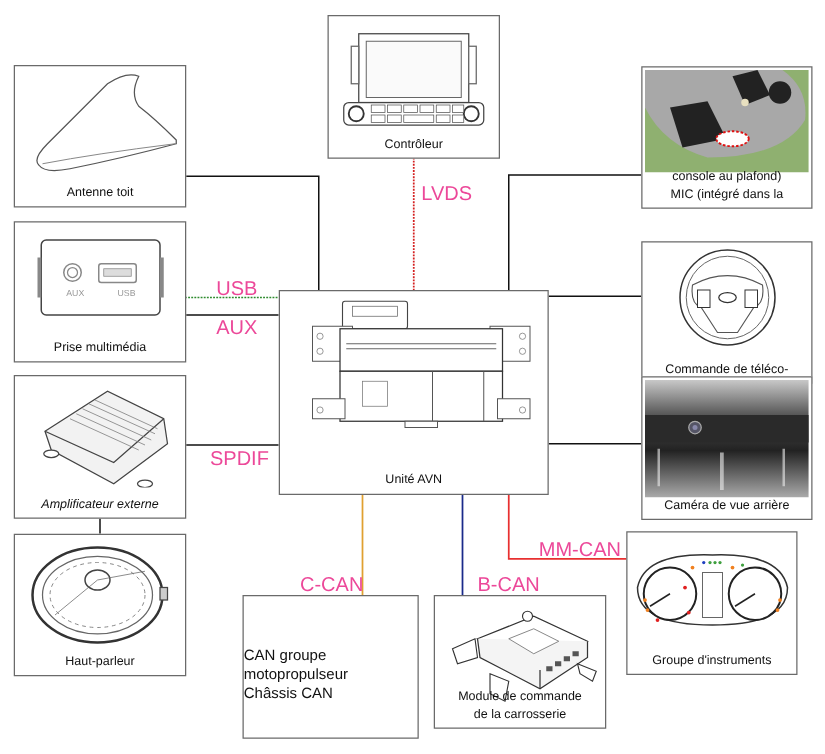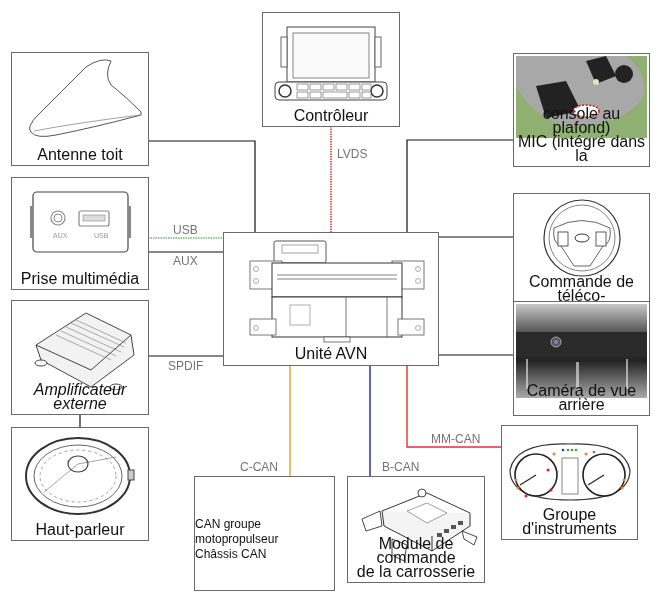--- a/index.html
+++ b/index.html
@@ -1,21 +1,21 @@
 <!DOCTYPE html>
 <html><head>
 <meta charset="utf-8">
 <style>
   html, body { margin:0; padding:0; background:#ffffff; }
   body { width:660px; height:603px; position:relative; overflow:hidden;
          font-family:"Liberation Sans", sans-serif; color:#111; }
   .box { position:absolute; border:1px solid #6a6a6a; background:#fff; box-sizing:border-box; }
-  .box .cap { position:absolute; left:0; right:0; bottom:3px; text-align:center; font-size:16px; line-height:14px; color:#111; }
+  .box .cap { position:absolute; left:0; right:0; bottom:3px; text-align:center; font-size:10px; line-height:14px; color:#111; }
   .box .ill { position:absolute; left:4px; right:4px; top:4px; }
-  .lbl { position:absolute; font-size:12px; color:#737373; white-space:nowrap; }
+  .lbl { position:absolute; font-size:16px; color:#ec4899; white-space:nowrap; }
   svg.wires { position:absolute; left:0; top:0; }
   .center-text { position:absolute; left:0; right:0; top:40px; font-size:12px; line-height:15px; }
 </style>
 </head>
 <body>
 
 <svg class="wires" width="660" height="603">
 
   <polyline points="148,141 255,141 255,232" fill="none" stroke="#111" stroke-width="1.2"></polyline>
 
@@ -205,21 +205,21 @@
         <circle cx="62" cy="20" r="1.3"></circle>
         <circle cx="66" cy="20" r="1.3"></circle>
         <circle cx="70" cy="20" r="1.3"></circle>
         <circle cx="88" cy="22" r="1.3"></circle>
       </g>
     <circle cx="57" cy="20" r="1.3" fill="#2040c0"></circle>
   </svg>
   <div class="cap">Groupe d'instruments</div>
 </div>
 
-<div class="box" style="left:223px;top:232px;width:216px;height:134px;">
+<div class="box" style="left:223px;top:232px;width:216px;height:164px;">
   <svg style="position:absolute;left:8px;top:4px;" width="200" height="106" viewBox="0 0 200 106">
     <rect x="42" y="4" width="52" height="22" rx="2" fill="#fff" stroke="#444" stroke-width="0.9"></rect>
     <rect x="50" y="8" width="36" height="8" fill="#fff" stroke="#666" stroke-width="0.6"></rect>
     <rect x="18" y="24" width="32" height="28" fill="#fff" stroke="#555" stroke-width="0.8"></rect>
     <rect x="160" y="24" width="32" height="28" fill="#fff" stroke="#555" stroke-width="0.8"></rect>
     <rect x="40" y="26" width="130" height="34" fill="#fff" stroke="#333" stroke-width="1"></rect>
     <line x1="45" y1="38" x2="165" y2="38" stroke="#666" stroke-width="0.8"></line>
     <line x1="45" y1="42" x2="165" y2="42" stroke="#666" stroke-width="0.8"></line>
     <rect x="40" y="60" width="130" height="40" fill="#fff" stroke="#333" stroke-width="1"></rect>
     <line x1="114" y1="60" x2="114" y2="100" stroke="#555" stroke-width="0.8"></line>

